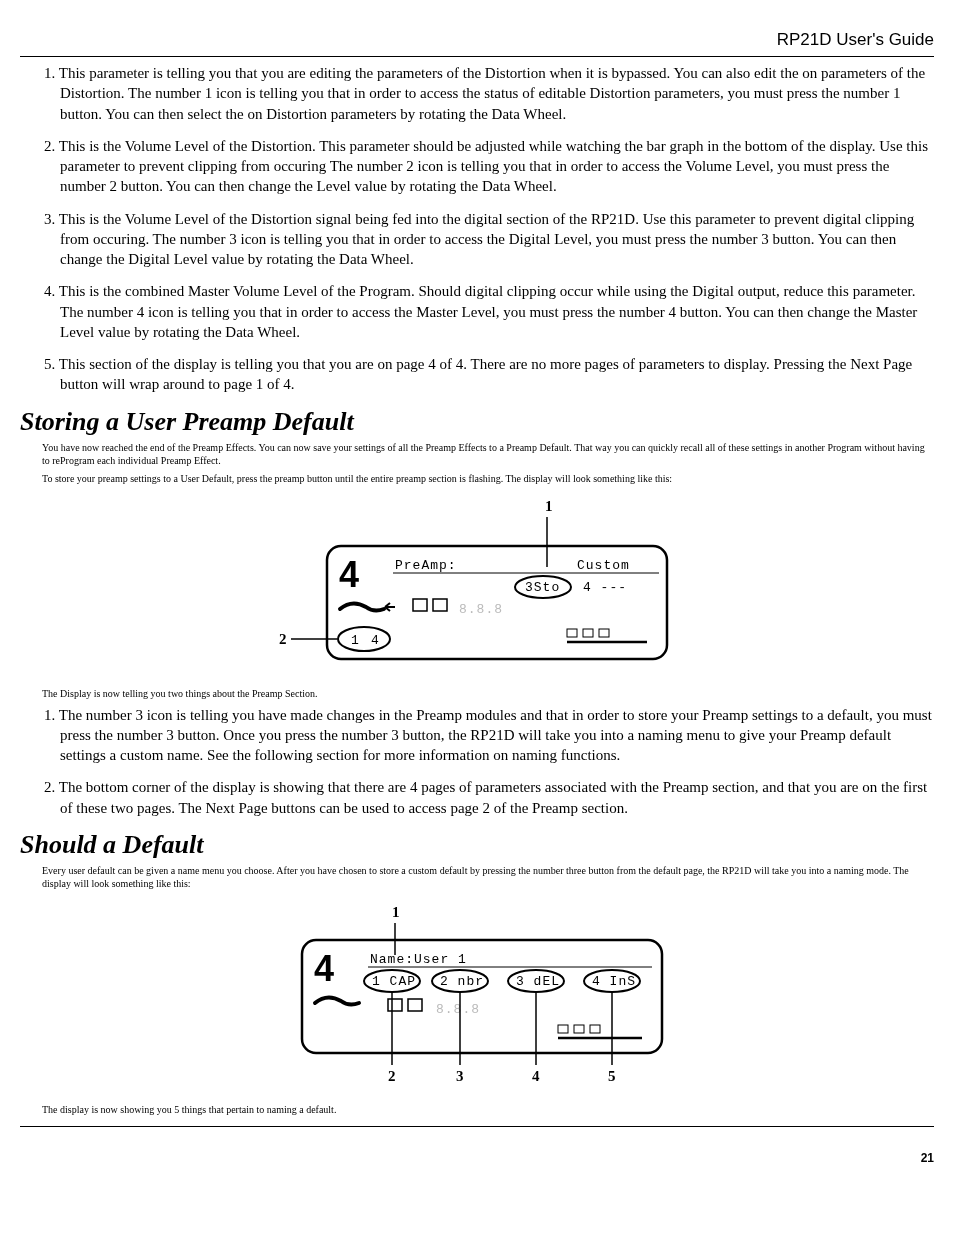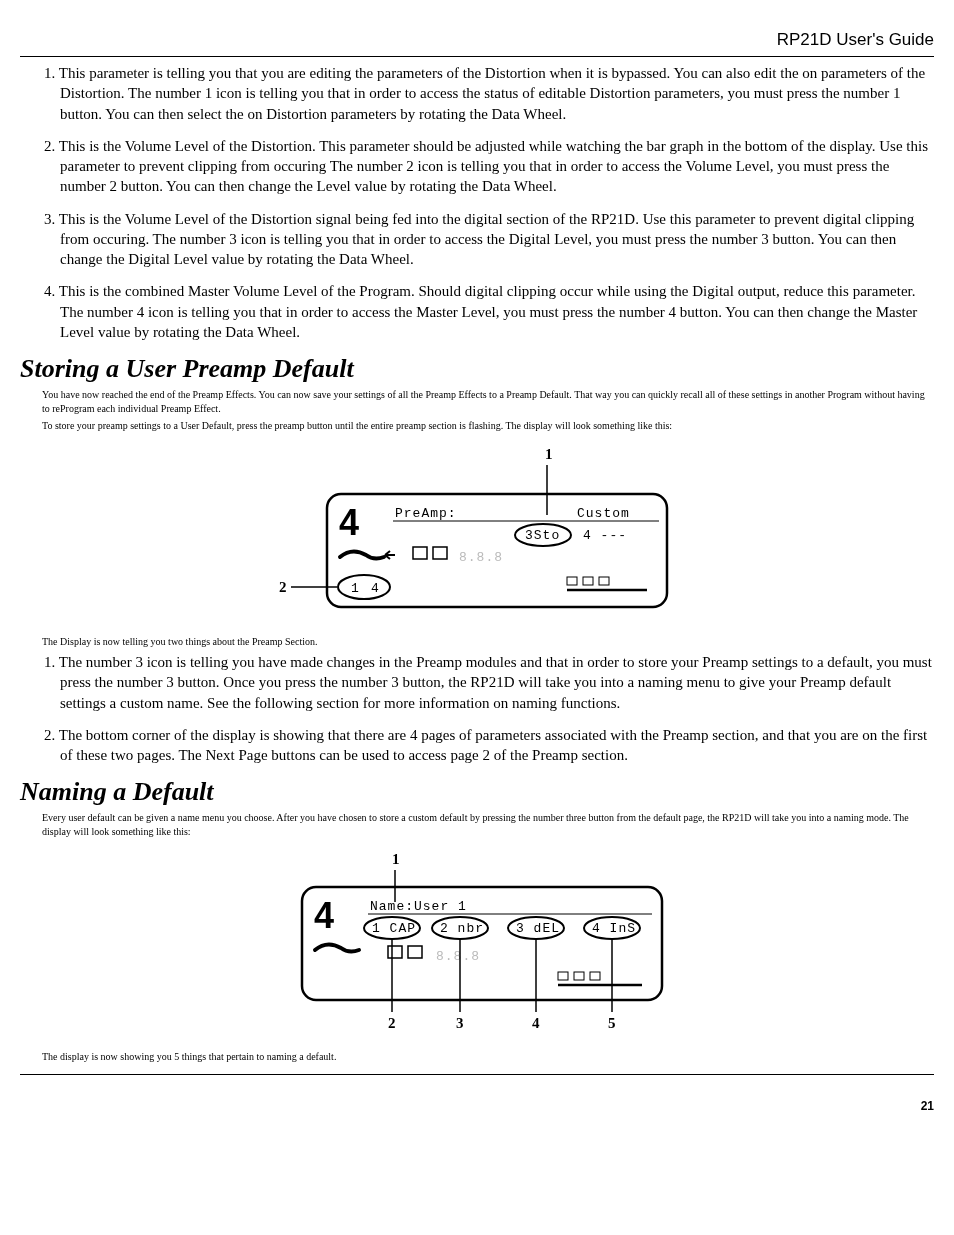--- a/index.html
+++ b/index.html
@@ -91,20 +91,21 @@
 <div class="header">
   <span class="header-left">RP21D User's Guide</span>
 </div>
 <hr class="toprule">
 
 <ol class="numbered">
   <li><span class="num">1.</span> <span>This parameter is telling you that you are editing the parameters of the Distortion when it is bypassed. You can also edit the on parameters of the Distortion. The number 1 icon is telling you that in order to access the status of editable Distortion parameters, you must press the number 1 button. You can then select the on Distortion parameters by rotating the Data Wheel.</span></li>
   <li><span class="num">2.</span> <span>This is the Volume Level of the Distortion. This parameter should be adjusted while watching the bar graph in the bottom of the display. Use this parameter to prevent clipping from occuring The number 2 icon is telling you that in order to access the Volume Level, you must press the number 2 button. You can then change the Level value by rotating the Data Wheel.</span></li>
   <li><span class="num">3.</span> <span>This is the Volume Level of the Distortion signal being fed into the digital section of the RP21D.  Use this parameter to prevent digital clipping from occuring. The number 3 icon is telling you that in order to access the Digital Level, you must press the number 3 button. You can then change the Digital Level value by rotating the Data Wheel.</span></li>
   <li><span class="num">4.</span> <span>This is the combined Master Volume Level of the Program.  Should digital clipping occur while using the Digital output, reduce this parameter. The number 4 icon is telling you that in order to access the Master Level, you must press the number 4 button. You can then change the Master Level value by rotating the Data Wheel.</span></li>
+  <li><span class="num">5.</span> <span>This section of the display is telling you that you are on page 4 of 4. There are no more pages of parameters to display. Pressing the Next Page button will wrap around to page 1 of 4.</span></li>
 </ol>
 
 <h2 class="section">Storing a User Preamp Default</h2>
 <p class="body">You have now reached the end of the Preamp Effects. You can now save your settings of all the Preamp Effects to a Preamp Default. That way you can quickly recall all of these settings in another Program without having to reProgram each individual Preamp Effect.</p>
 <p class="body">To store your preamp settings to a User Default, press the preamp button until the entire preamp section is flashing. The display will look something like this:</p>
 
 <div class="figure">
 <svg width="420" height="170" viewBox="0 0 420 170">
 
   <text x="278" y="12" class="callout">1</text>
@@ -144,21 +145,21 @@
 </svg>
 </div>
 
 <p class="body">The Display is now telling you two things about the Preamp Section.</p>
 
 <ol class="numbered">
   <li><span class="num">1.</span> <span>The number 3 icon is telling you have made changes in the Preamp modules and that in order to store your Preamp settings to a default, you must press the number 3 button. Once you press the number 3 button, the RP21D will take you into a naming menu to give your Preamp default settings a custom name. See the following section for more information on naming functions.</span></li>
   <li><span class="num">2.</span> <span>The bottom corner of the display is showing that there are 4 pages of parameters associated with the Preamp section, and that you are on the first of these two pages. The Next Page buttons can be used to access page 2 of the Preamp section.</span></li>
 </ol>
 
-<h2 class="section">Naming a Default</h2>
+<h2 class="section">Should a Default</h2>
 <p class="body">Every user default can be given a name menu you choose. After you have chosen to store a custom default by pressing the number three button from the default page, the RP21D will take you into a naming mode. The display will look something like this:</p>
 
 <div class="figure">
 <svg width="430" height="180" viewBox="0 0 430 180">
 
   <text x="130" y="12" class="callout">1</text>
   <line x1="133" y1="18" x2="133" y2="50" stroke="#000" stroke-width="1.5"></line>
 
   <rect x="40" y="35" width="360" height="113" rx="14" ry="14" fill="none" stroke="#000" stroke-width="2.5"></rect>
 

